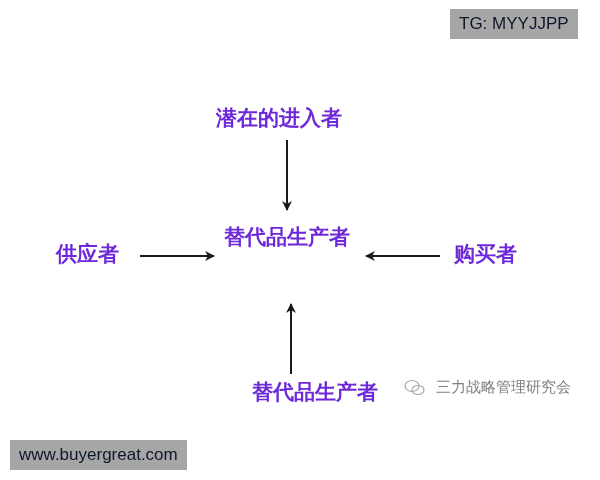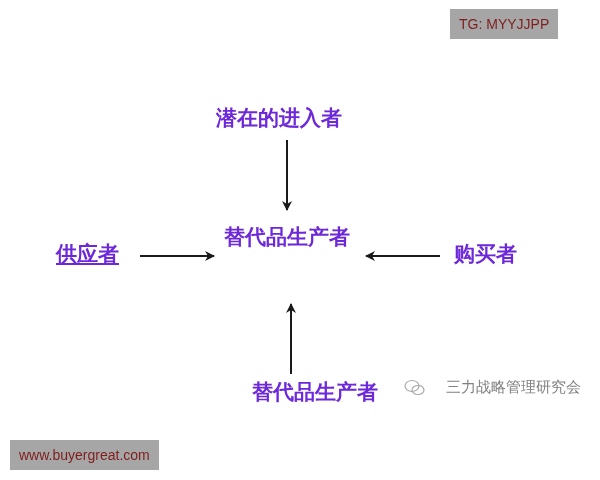--- a/index.html
+++ b/index.html
@@ -2,46 +2,46 @@
 <html><head>
 <meta charset="utf-8">
 <style>
   html, body { margin: 0; padding: 0; }
   body {
     width: 600px; height: 480px; position: relative; overflow: hidden;
     background: #ffffff;
     font-family: "DejaVu Sans", sans-serif;
   }
   .badge {
-    position: absolute; background: #a6a6a6; color: #7f1d1d;
-    font-family: "Liberation Sans", sans-serif; font-size: 14px;
+    position: absolute; background: #a6a6a6; color: #0f172a;
+    font-family: "Liberation Sans", sans-serif; font-size: 17px;
     line-height: 30px; padding: 0 9px; white-space: nowrap;
   }
   .node {
     position: absolute; font-weight: bold; color: #6d28d9;
     font-size: 21px; white-space: nowrap; 
   }
   .center { line-height: 38px; }
   svg.arrows { position: absolute; left: 0; top: 0; }
   .watermark {
     position: absolute; left: 404px; top: 378px;
-    display: flex; align-items: center; gap: 20px;
+    display: flex; align-items: center; gap: 10px;
     color: #6a6a6a; font-size: 15px; opacity: 0.85;
   }
   .wm-icon {
     width: 22px; height: 18px; display: inline-block;
   }
 </style>
 </head>
 <body>
 
 <div class="badge" style="left:450px; top:9px;">TG: MYYJJPP</div>
 
 <div class="node" style="left:216px; top:104px;">潜在的进入者</div>
-<div class="node" style="left:56px; top:240px;text-decoration:underline;">供应者</div>
+<div class="node" style="left:56px; top:240px;">供应者</div>
 <div class="node" style="left:454px; top:240px;">购买者</div>
 <div class="node" style="left:216px; top:378px;margin-left:36px;">替代品生产者</div>
 
 <div class="node center" style="left:224px; top:218px; width:130px;">
   <div>替代品生产者</div>
 </div>
 
 <svg class="arrows" width="600" height="480">
   <defs>
     <marker id="ah" viewBox="0 0 10 10" refX="9" refY="5" markerWidth="10" markerHeight="10" markerUnits="userSpaceOnUse" orient="auto">

